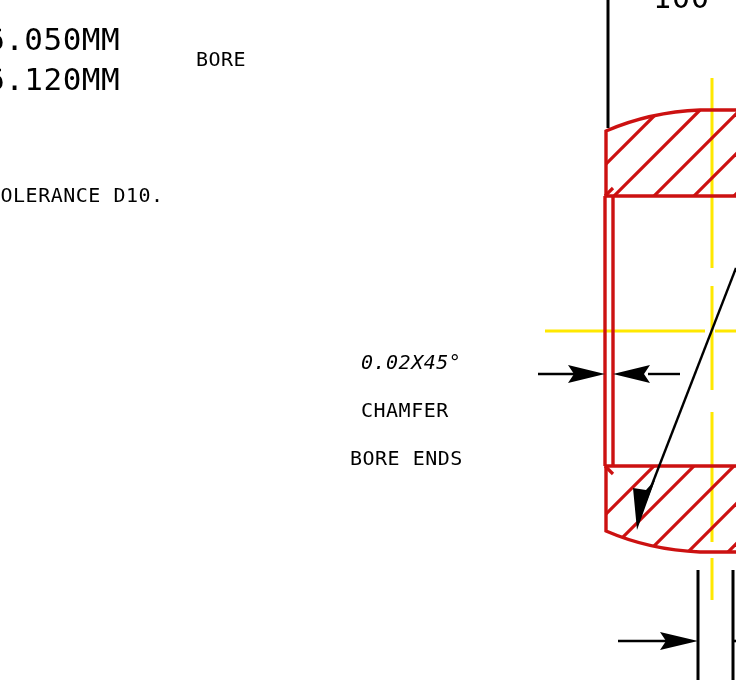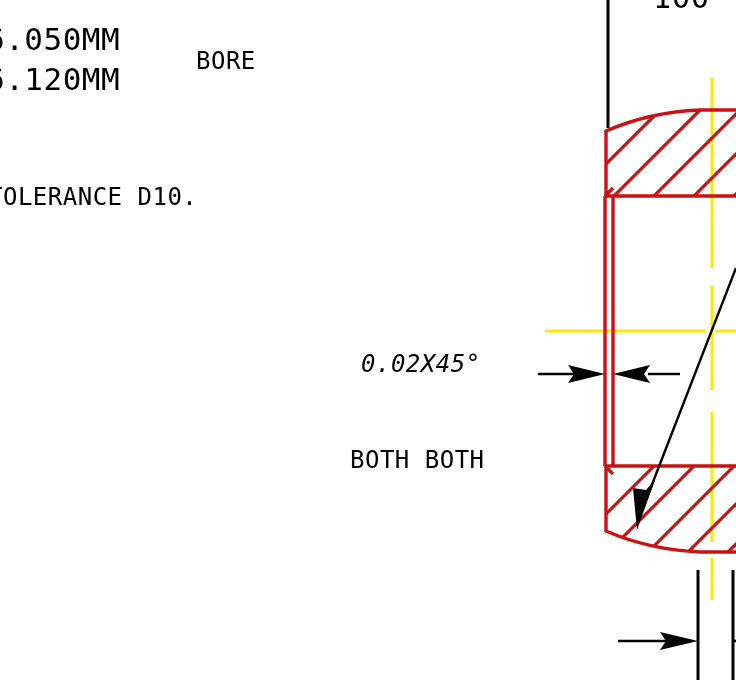--- a/index.html
+++ b/index.html
@@ -32,21 +32,21 @@
     white-space: pre;
     letter-spacing: 1px;
     line-height: 1;
     -webkit-font-smoothing: none;
   }
   .note-big {
     font-size: 31px;
     letter-spacing: 0.5px;
   }
   .note-mid {
-    font-size: 24px;
+    font-size: 20px;
     letter-spacing: 0.5px;
   }
   #bore-dim-line-1 { left: -14px; top: 24px; }
   #bore-dim-line-2 { left: -14px; top: 64px; }
   #bore-label      { left: 196px; top: 49px; }
   #tolerance-note  { left: -12px; top: 185px; }
   #chamfer-line-1  { left: 361px; top: 352px; font-style: italic; }
   #chamfer-line-2  { left: 361px; top: 400px; }
   #chamfer-line-3  { left: 350px; top: 448px; }
   #top-clipped-dim {
@@ -142,18 +142,19 @@
   <div class="cad-text note-big" id="bore-dim-line-1">6.050MM</div>
 
   <div class="cad-text note-big" id="bore-dim-line-2">6.120MM</div>
 
   <div class="cad-text note-mid" id="bore-label">BORE</div>
 
   <div class="cad-text note-mid" id="tolerance-note">TOLERANCE D10.</div>
 
   <div class="cad-text note-mid" id="chamfer-line-1">0.02X45°</div>
 
+  <div class="cad-text note-mid" id="chamfer-line-2">CHAMFER</div>
 
-  <div class="cad-text note-mid" id="chamfer-line-3">BOTH BOTH</div>
+  <div class="cad-text note-mid" id="chamfer-line-3">BORE ENDS</div>
 
   <div class="cad-text" id="top-clipped-dim">100</div>
 
 </div>
 
 </body></html>

